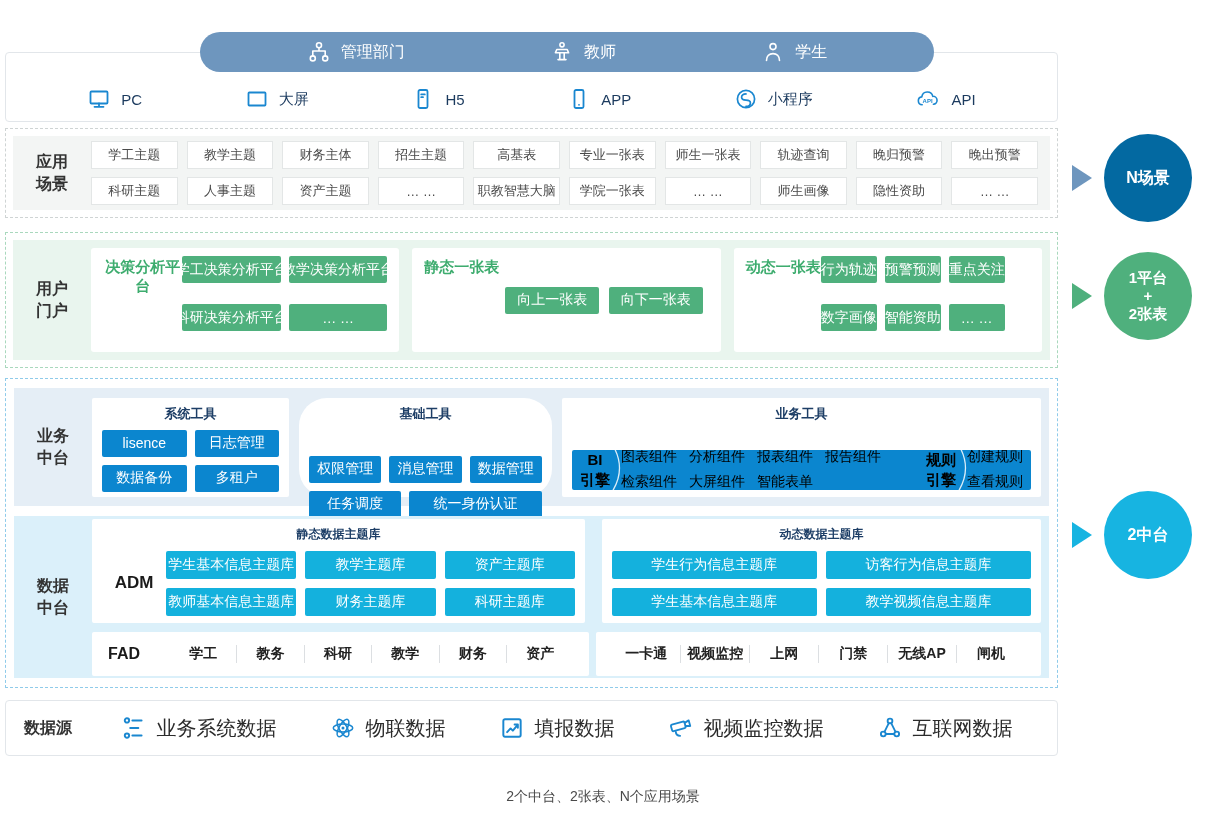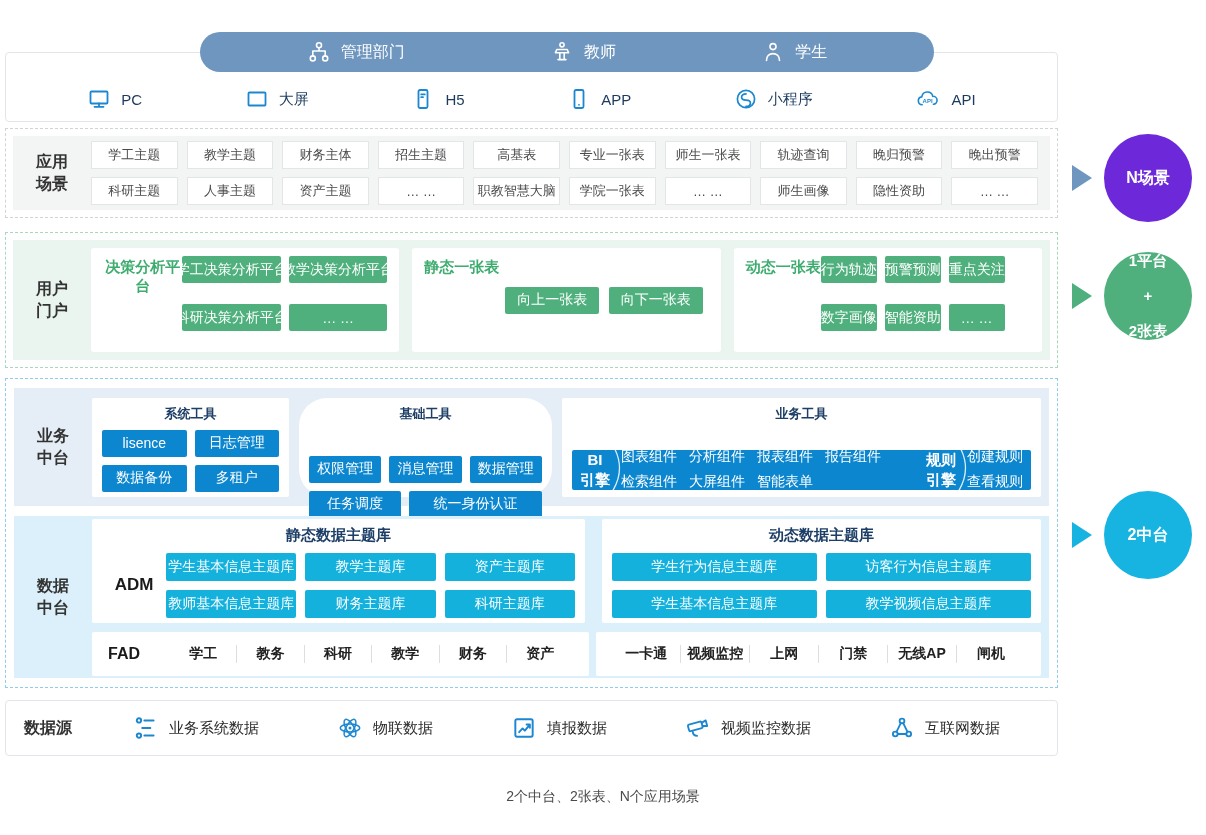--- a/index.html
+++ b/index.html
@@ -56,36 +56,36 @@
   .bcard-title{text-align:center;font-size:13px;font-weight:bold;color:#1d3e66;margin-bottom:7px;}
   .bcard-sys{width:197px;flex:0 0 197px;}
   .bcard-basic{width:253px;flex:0 0 253px;border-radius:28px;}
   .bcard-biz{flex:1;}
   .btn-blue{background:#0b86cf;color:#fff;height:27px;display:flex;align-items:center;justify-content:center;
             font-size:14px;border-radius:2px;white-space:nowrap;overflow:hidden;}
   .basic-row1{display:grid;grid-template-columns:repeat(3,1fr);gap:8px;margin-bottom:8px;margin-top:26px;}
   .basic-row2{display:flex;gap:8px;}
   .basic-row2 div:nth-of-type(1){flex:0 0 92px;}
   .basic-row2 div:nth-of-type(2){flex:1;}
-  .biz-body{flex:1;background:#0b86cf;border-radius:2px;color:#ffffff;display:flex;align-items:center;
+  .biz-body{flex:1;background:#0b86cf;border-radius:2px;color:#000000;display:flex;align-items:center;
             gap:0;padding:4px 8px;overflow:hidden;margin-top:20px;}
   .engine{font-size:15px;font-weight:bold;line-height:1.3;text-align:center;white-space:pre-line;flex:0 0 auto;}
   .comps{flex:1;display:flex;flex-direction:column;gap:7px;min-width:0;}
   .comp-row{display:flex;gap:12px;font-size:14px;white-space:nowrap;}
   .rules-col{display:flex;flex-direction:column;gap:7px;font-size:14px;white-space:nowrap;}
 
   
   .data-panel{background:#dbf0fa;flex:1;display:flex;align-items:center;}
   .data-content{flex:1;display:flex;flex-direction:column;gap:9px;padding-right:8px;}
   .lib-row{display:flex;gap:17px;height:104px;}
   .lib-card{background:#fff;border-radius:2px;box-sizing:border-box;padding:7px 10px;display:flex;
             flex-direction:column;min-width:0;}
   .lib-static{flex:53;}
   .lib-dynamic{flex:47;}
-  .lib-title{text-align:center;font-size:15px;font-weight:bold;color:#1d3e66;margin-bottom:8px;}
+  .lib-title{text-align:center;font-size:12px;font-weight:bold;color:#1d3e66;margin-bottom:8px;}
   .lib-static-body{flex:1;display:flex;align-items:center;}
   .adm{flex:0 0 64px;font-size:17px;font-weight:bold;color:#1a1a1a;text-align:center;}
   .cyan-grid3{flex:1;display:grid;grid-template-columns:repeat(3,1fr);gap:9px;}
   .cyan-grid2{flex:1;display:grid;grid-template-columns:repeat(2,1fr);gap:9px;align-content:center;}
   .btn-cyan{background:#14b1dd;color:#fff;height:28px;display:flex;align-items:center;justify-content:center;
             font-size:14px;border-radius:2px;white-space:nowrap;overflow:hidden;}
   .fad-row{display:flex;gap:7px;height:44px;}
   .fad-bar{background:#fff;border-radius:2px;display:flex;align-items:center;box-sizing:border-box;padding:0 16px;}
   .fad-left{flex:53;}
   .fad-right{flex:47;}
@@ -93,37 +93,37 @@
   .bar-items{flex:1;display:flex;align-items:center;}
   .bar-items > div{flex:1;text-align:center;font-size:14px;font-weight:bold;color:#222;
                    border-left:1px solid #dcdfe2;white-space:nowrap;}
   .bar-items > div:first-of-type{border-left:none;}
 
   
   .datasource{position:absolute;left:5px;top:700px;width:1053px;height:56px;box-sizing:border-box;
               background:#fff;border:1px solid #e2e6ea;border-radius:4px;display:flex;align-items:center;padding:6px 18px;}
   .ds-label{font-size:16px;font-weight:bold;color:#333;flex:0 0 70px;}
   .ds-items{flex:1;display:flex;justify-content:space-around;align-items:center;}
-  .ds-item{display:flex;align-items:center;gap:10px;font-size:15px;color:#2b2b2b;white-space:nowrap;}
+  .ds-item{display:flex;align-items:center;gap:10px;font-size:20px;color:#2b2b2b;white-space:nowrap;}
   .ds-item svg{display:block;}
 
   
   .caption{position:absolute;left:0;top:788px;width:1206px;text-align:center;font-size:14px;color:#4a4a4a;}
 
   
   .rail-group{position:absolute;display:flex;align-items:center;gap:12px;}
   .tri{width:0;height:0;border-top:13px solid transparent;border-bottom:13px solid transparent;}
   .circle{width:88px;height:88px;border-radius:50%;color:#fff;display:flex;flex-direction:column;
           align-items:center;justify-content:center;font-size:16px;font-weight:bold;line-height:1.2;text-align:center;}
   .rail-scenes{left:1072px;top:134px;}
   .rail-scenes .tri{border-left:20px solid #6e96be;}
-  .rail-scenes .circle{background:#6d28d9;}
+  .rail-scenes .circle{background:#0369a1;}
   .rail-platform{left:1072px;top:252px;}
   .rail-platform .tri{border-left:20px solid #4fb07d;}
-  .rail-platform .circle{background:#4fb07d;font-size:15px;justify-content:space-between;}
+  .rail-platform .circle{background:#4fb07d;font-size:15px;}
   .rail-middle{left:1072px;top:491px;}
   .rail-middle .tri{border-left:20px solid #17b4e1;}
   .rail-middle .circle{background:#17b4e1;}
 </style>
 </head>
 <body>
 
 <div class="stage">
 
   <div class="pill">

